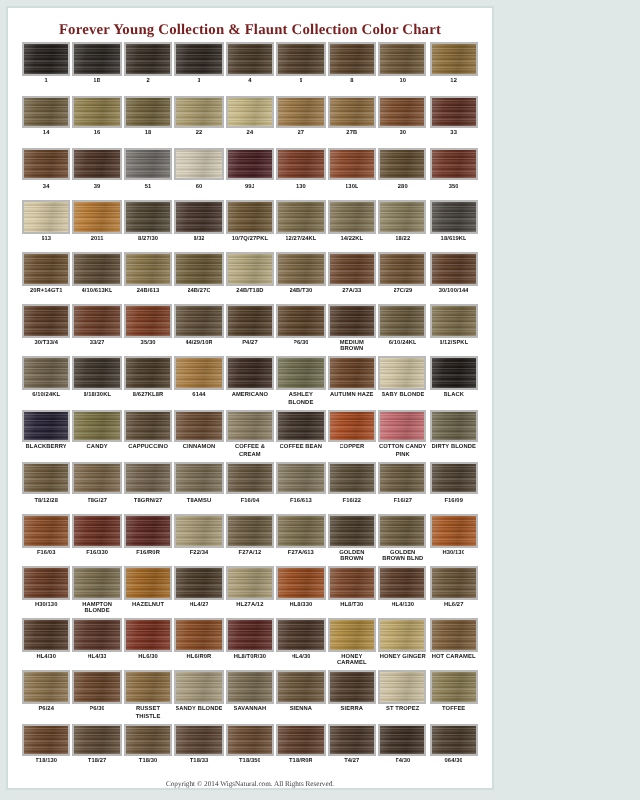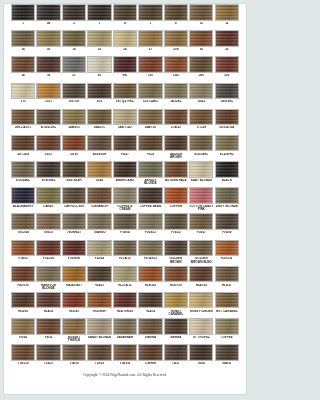--- a/index.html
+++ b/index.html
@@ -89,20 +89,21 @@
     color:#3a3a3a;
     margin-top:4px;
     font-family:"Liberation Serif", serif;
   }
 </style>
 </head>
 <body>
 
 <div class="page">
 
+  <div class="title">Forever Young Collection &amp; Flaunt Collection Color Chart</div>
 
   <div class="grid">
 
   <div class="row">
         <div class="cell">
           <div class="swatch" style="background: rgb(36, 31, 28);">
             <div class="grain"></div>
             <div class="sheen"></div>
           </div>
           <div class="label">1</div>

